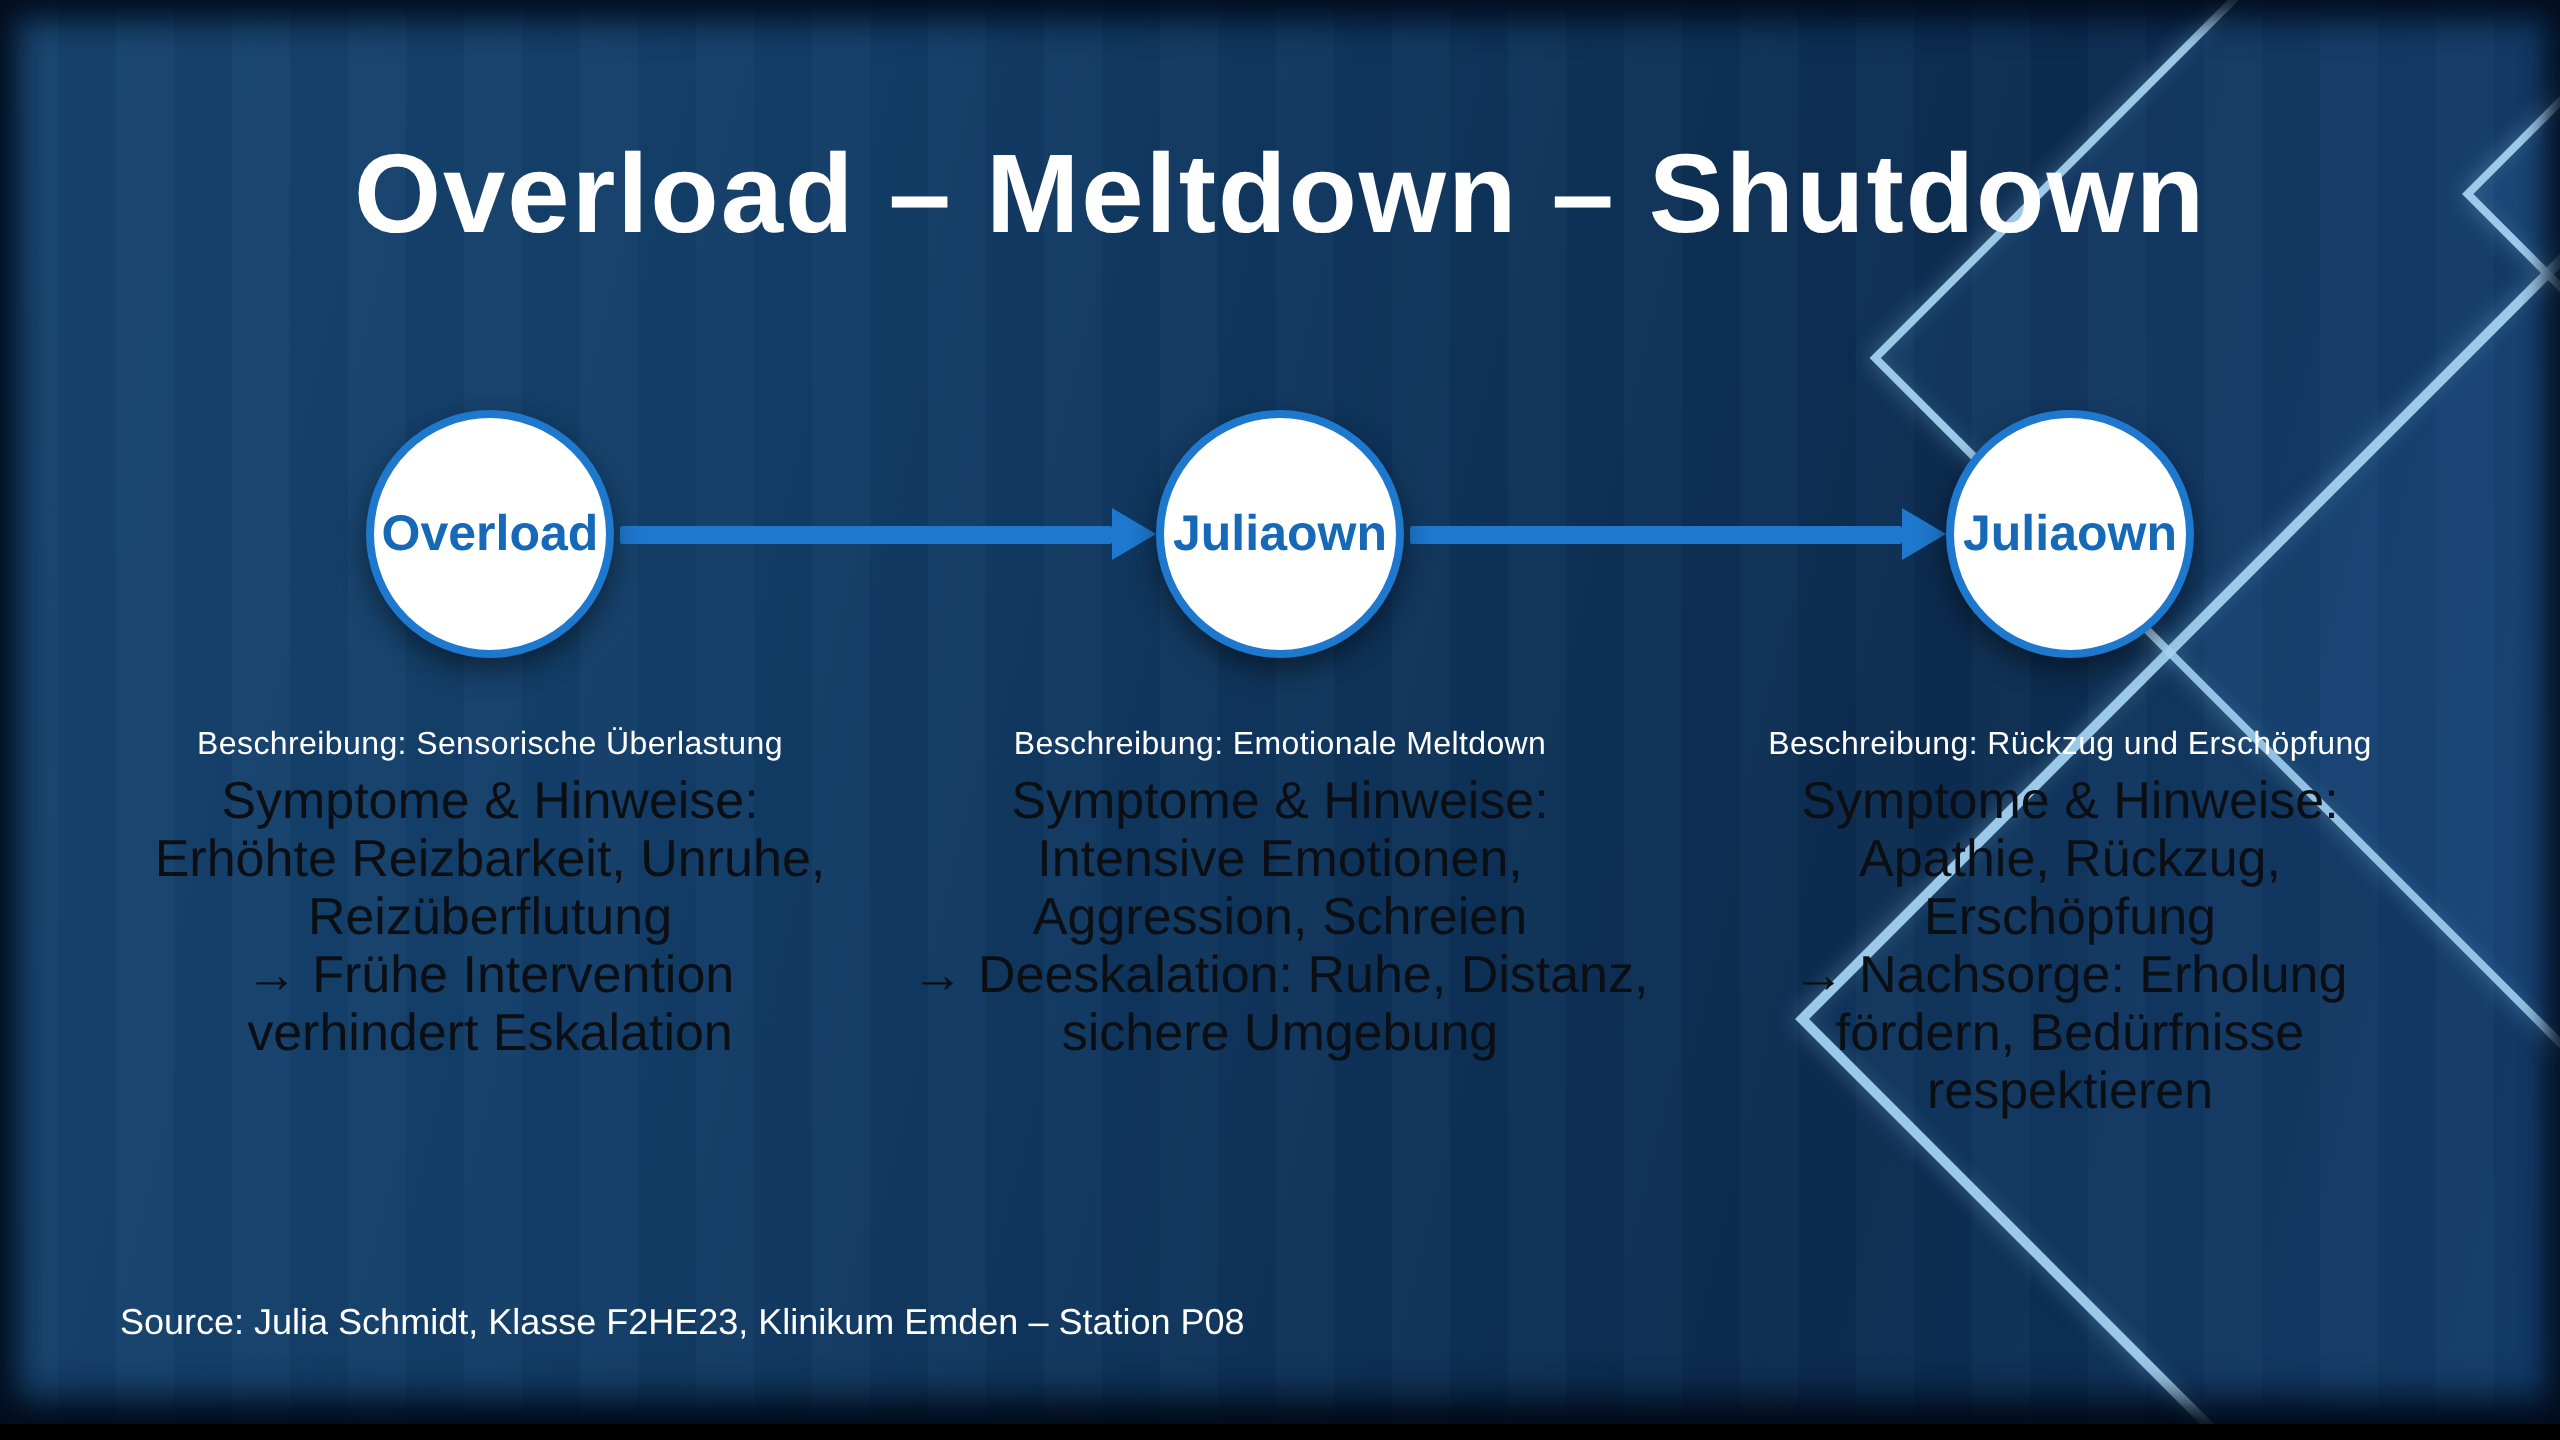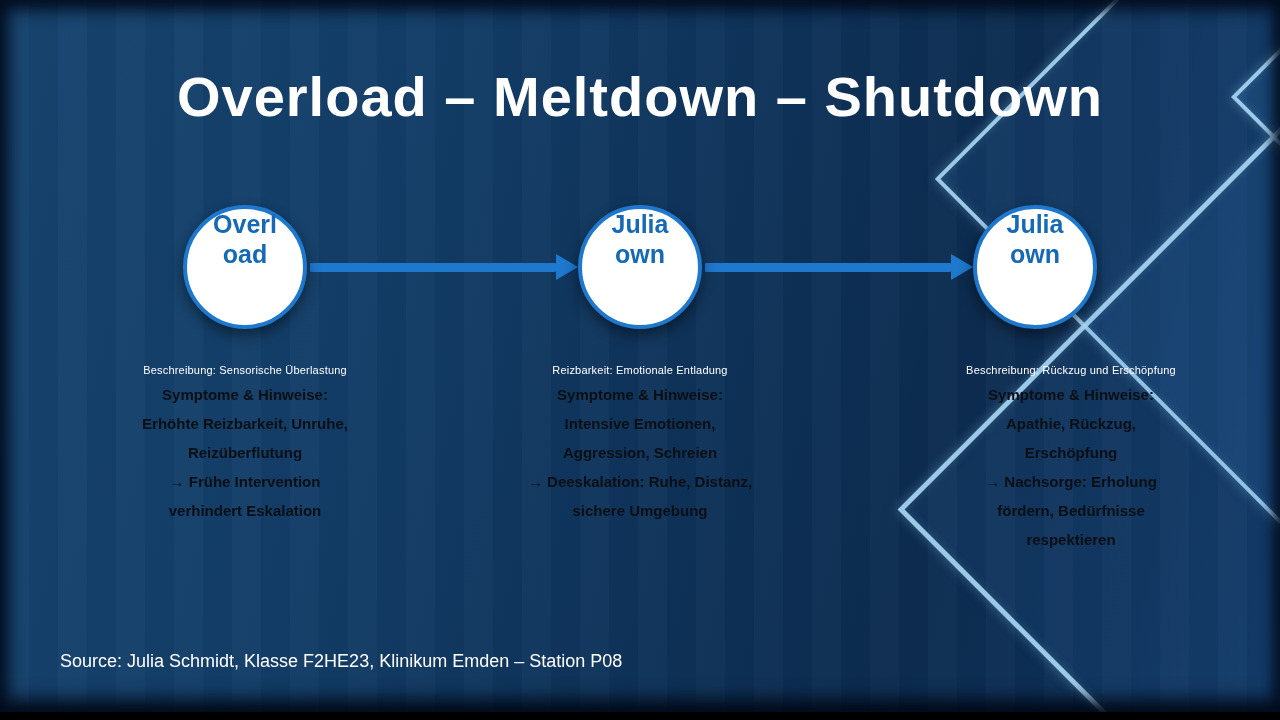--- a/index.html
+++ b/index.html
@@ -38,21 +38,21 @@
   }
   .title{
     position:absolute;left:0;top:64px;width:100%;
     margin:0;text-align:center;z-index:3;
     font-size:56px;font-weight:700;letter-spacing:1px;
     color:var(--title-color,#ffffff);
   }
   .circle{
     position:absolute;top:205px;width:116px;height:116px;
     background:#ffffff;border:4px solid var(--accent,#1e78cd);border-radius:50%;
-    display:flex;flex-direction:column;align-items:center;justify-content:flex-start;
+    display:flex;flex-direction:row;align-items:center;justify-content:center;
     box-shadow:0 6px 14px rgba(0,0,0,0.45);
     z-index:4;
   }
   .circle-1{left:183px;} .circle-2{left:578px;} .circle-3{left:973px;}
   .circle-line{
     font-size:25px;line-height:30px;font-weight:700;
     color:var(--circle-text,#1569b6);
   }
   .arrow-line{
     position:absolute;top:263px;height:9px;width:246px;
@@ -61,27 +61,27 @@
   .arrow-line-1{left:310px;} .arrow-line-2{left:705px;}
   .arrow-head{
     position:absolute;top:254px;width:0;height:0;z-index:3;
     border-top:13px solid transparent;border-bottom:13px solid transparent;
     border-left:22px solid var(--accent,#1e78cd);
   }
   .arrow-head-1{left:556px;} .arrow-head-2{left:951px;}
   .stage-col{
     position:absolute;top:364px;width:380px;text-align:center;z-index:3;
   }
-  .stage-col-1{left:55px;} .stage-col-2{left:450px;} .stage-col-3{left:881px;}
+  .stage-col-1{left:55px;} .stage-col-2{left:450px;} .stage-col-3{left:845px;}
   .stage-desc{
-    font-size:11px;font-weight:500;letter-spacing:0.2px;margin:0 0 4px 0;
+    font-size:16px;font-weight:500;letter-spacing:0.2px;margin:0 0 4px 0;
     color:var(--desc-color,#ffffff);
   }
   .stage-details{
-    font-size:15px;line-height:29px;font-weight:700;
+    font-size:26px;line-height:29px;font-weight:400;
     color:var(--details-color,#0b0f14);
     white-space:pre-line;margin:0;
   }
   .source-line{
     position:absolute;left:60px;top:651px;z-index:3;
     font-size:18px;font-weight:500;
     color:var(--desc-color,#ffffff);
   }
 </style>
 </head>
@@ -117,21 +117,21 @@
 
   <div class="stage-col stage-col-1">
     <p class="stage-desc">Beschreibung: Sensorische Überlastung</p>
     <p class="stage-details">Symptome &amp; Hinweise:
 Erhöhte Reizbarkeit, Unruhe,
 Reizüberflutung
 → Frühe Intervention
 verhindert Eskalation</p>
   </div>
   <div class="stage-col stage-col-2">
-    <p class="stage-desc">Reizbarkeit: Emotionale Entladung</p>
+    <p class="stage-desc">Beschreibung: Emotionale Meltdown</p>
     <p class="stage-details">Symptome &amp; Hinweise:
 Intensive Emotionen,
 Aggression, Schreien
 → Deeskalation: Ruhe, Distanz,
 sichere Umgebung</p>
   </div>
   <div class="stage-col stage-col-3">
     <p class="stage-desc">Beschreibung: Rückzug und Erschöpfung</p>
     <p class="stage-details">Symptome &amp; Hinweise:
 Apathie, Rückzug,

